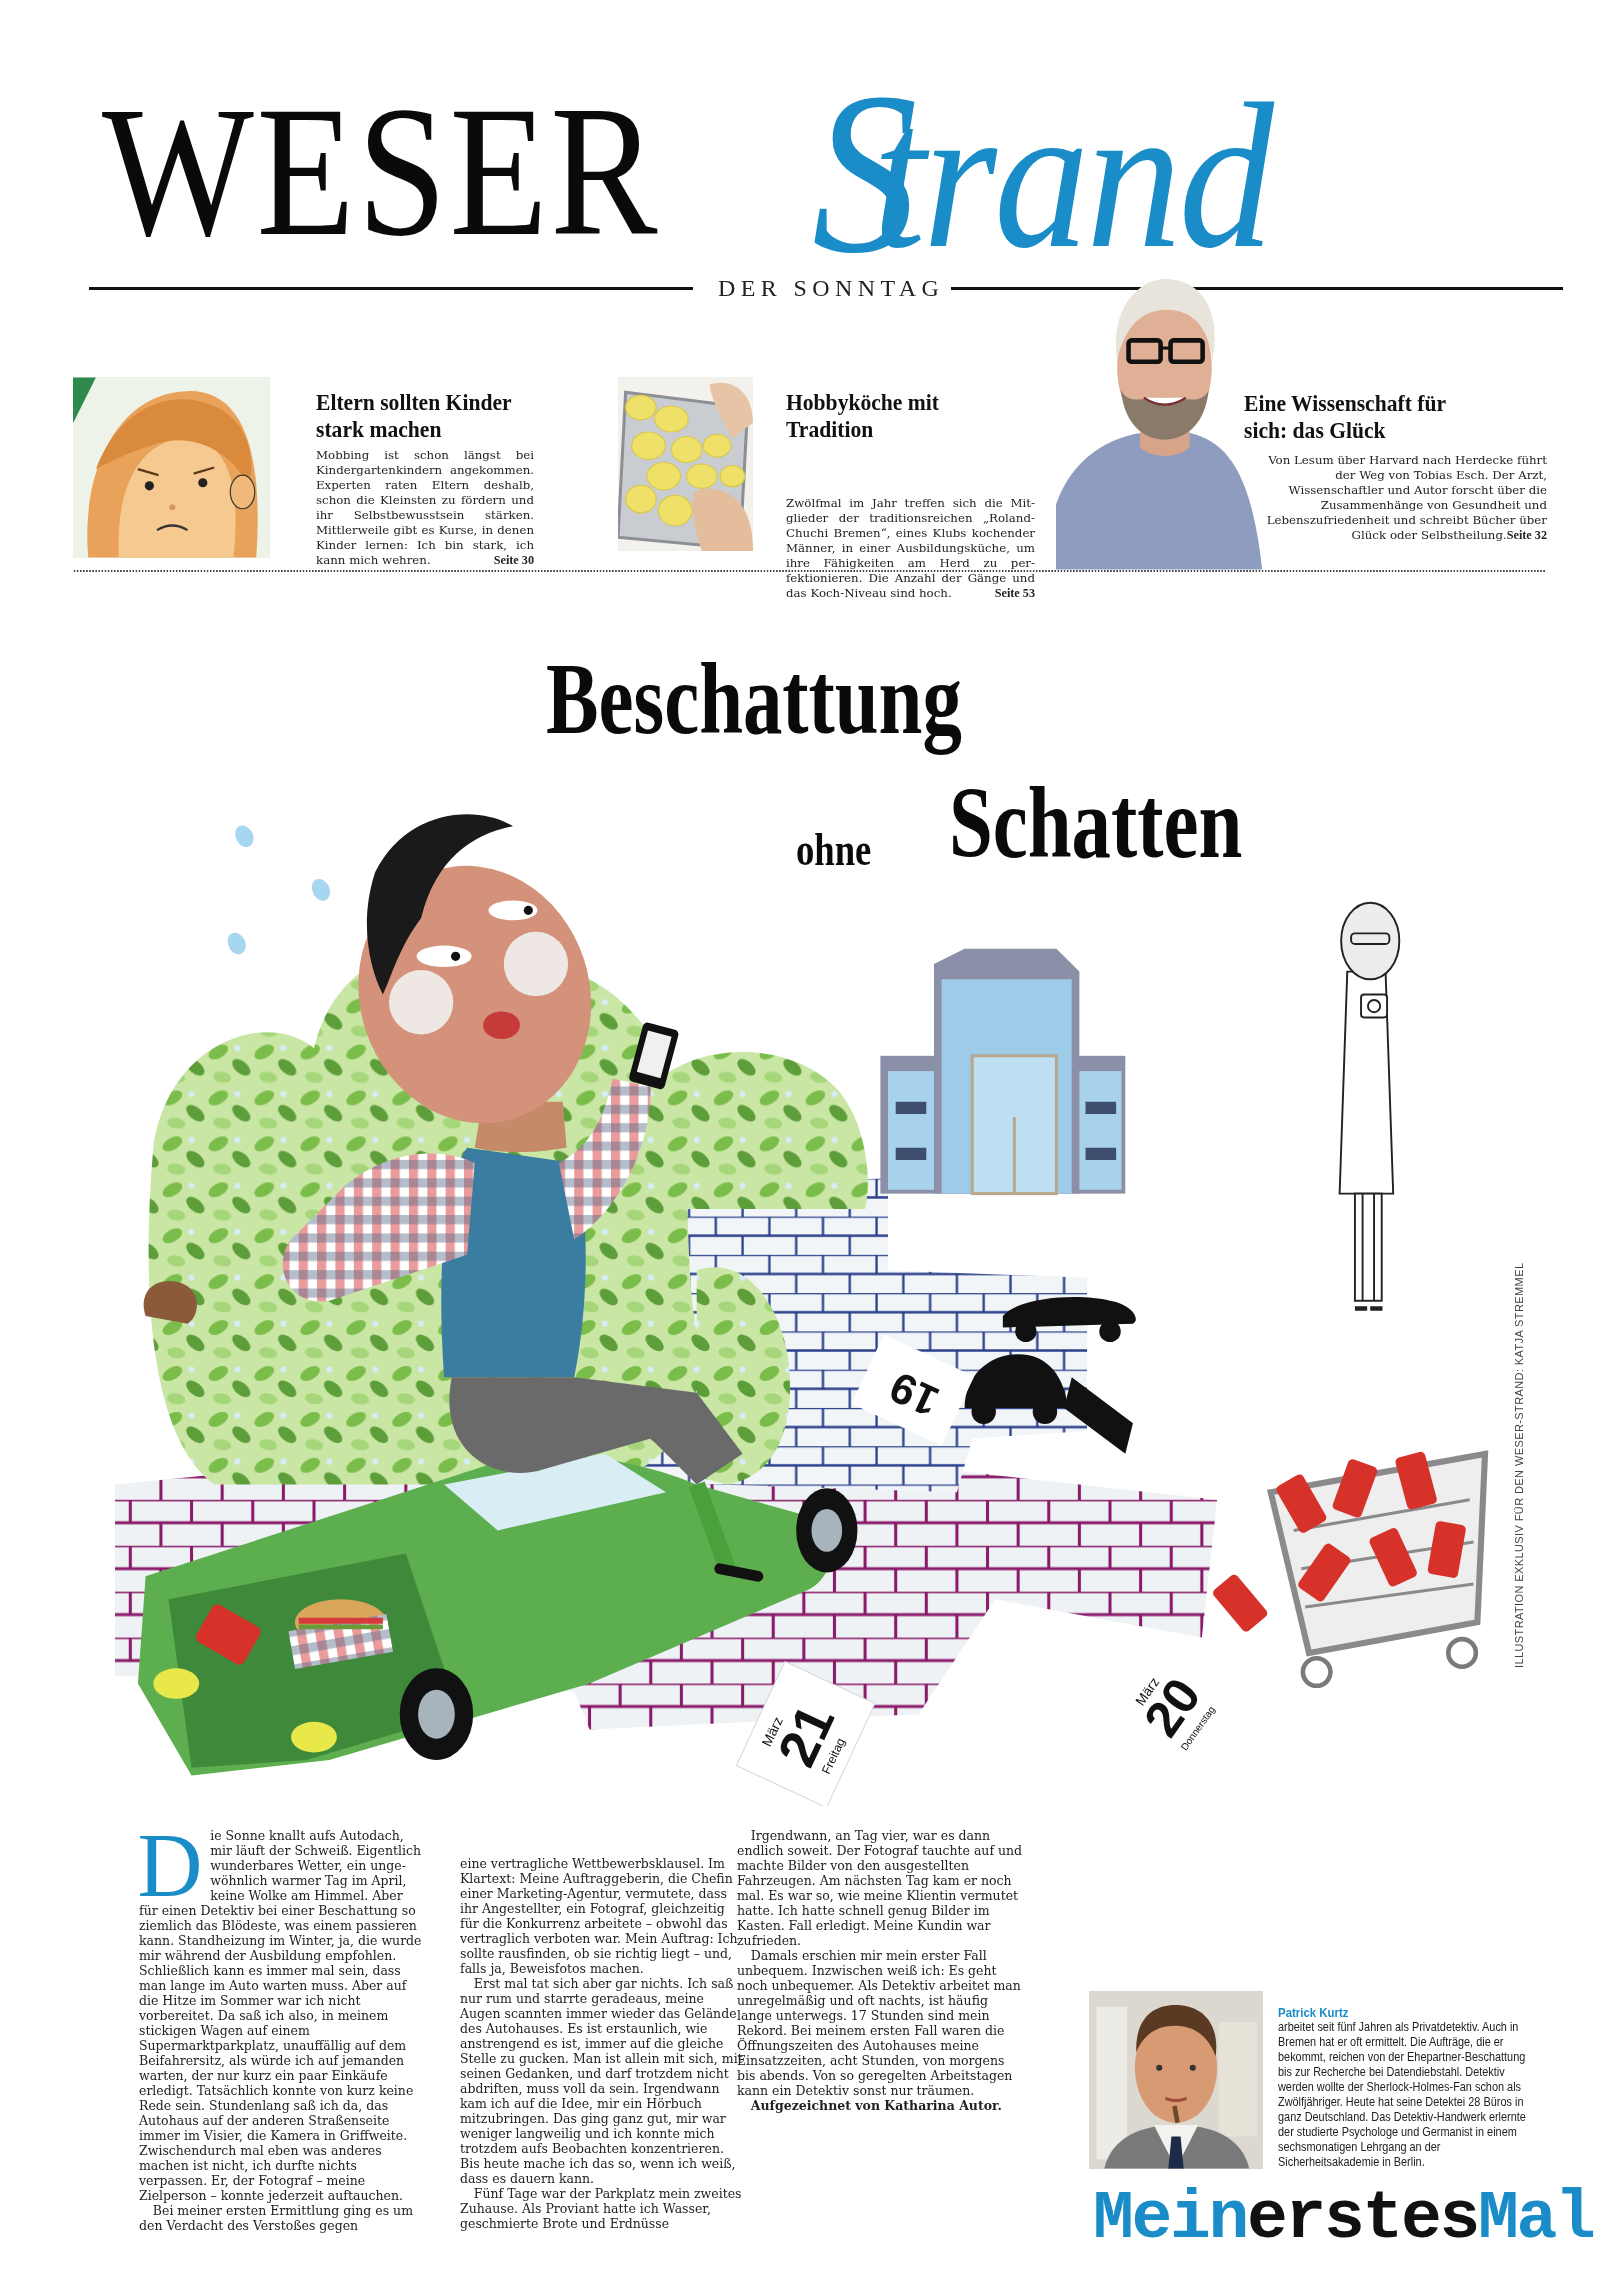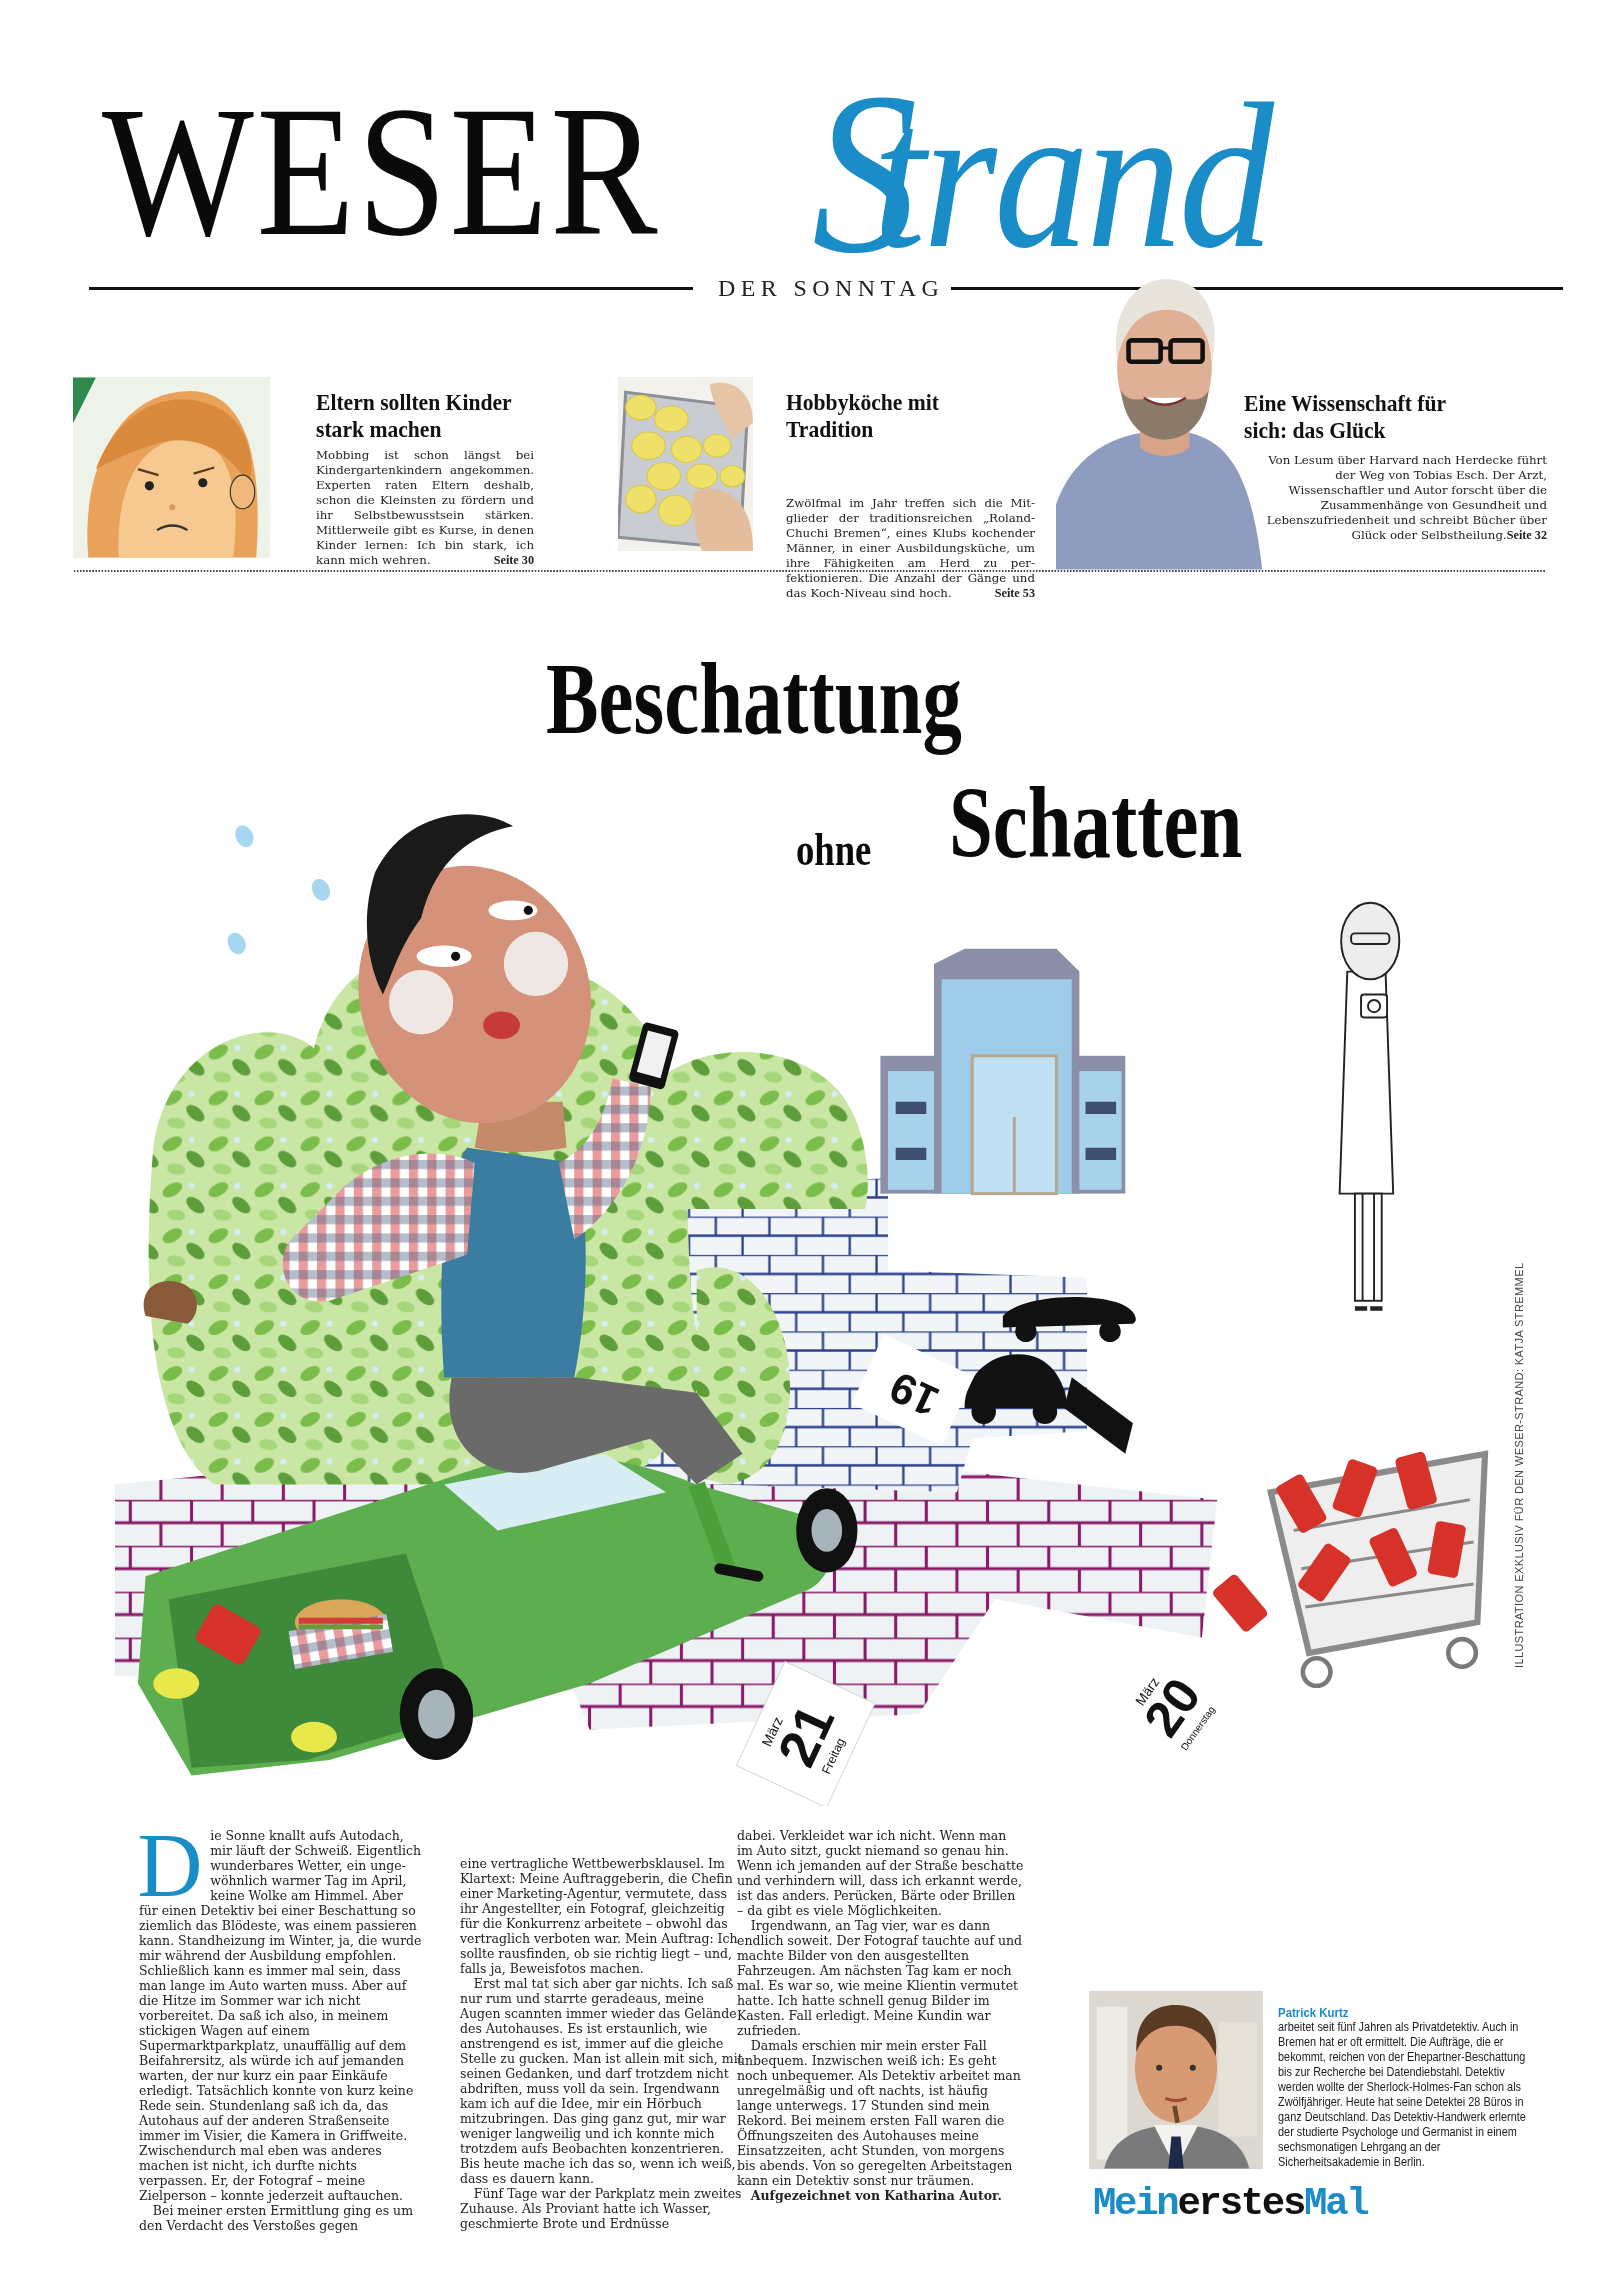--- a/index.html
+++ b/index.html
@@ -123,21 +123,21 @@
   }
   .bio-text {
     position: absolute; left: 1278px; top: 2020px; width: 291px;
     font-family: "Liberation Sans", sans-serif; font-size: 12.4px; line-height: 15px; color: #222;
     transform: scaleX(0.88); transform-origin: left top;
   }
 
   
   .series-logo {
     position: absolute; left: 1093px; top: 2185px; height: 54px; white-space: nowrap;
-    font-family: "Liberation Mono", monospace; font-weight: bold; font-size: 39px; line-height: 1;
+    font-family: "Liberation Mono", monospace; font-weight: bold; font-size: 68px; line-height: 1;
     letter-spacing: -2.3px;
   }
   .series-logo .blue { color: #1a8cc7; }
   .series-logo .black { color: #111; }
 </style>
 </head>
 <body>
 
 <header class="masthead">
   <div class="mast-weser">WESER</div>
@@ -369,21 +369,20 @@
   <p class="indent">Bei meiner ersten Ermittlung ging es um den Verdacht des Verstoßes gegen</p>
 </div>
 
 <div class="col" id="col2">
   <p>eine vertragliche Wettbewerbsklausel. Im Klartext: Meine Auftraggeberin, die Chefin einer Marketing-Agentur, vermu­tete, dass ihr Angestellter, ein Fotograf, gleichzeitig für die Konkurrenz arbeitete – obwohl das vertraglich verboten war. Mein Auftrag: Ich sollte rausfinden, ob sie richtig liegt – und, falls ja, Beweisfotos machen.</p>
   <p class="indent">Erst mal tat sich aber gar nichts. Ich saß nur rum und starrte geradeaus, meine Augen scannten immer wieder das Gelände des Autohauses. Es ist erstaun­lich, wie anstrengend es ist, immer auf die gleiche Stelle zu gucken. Man ist allein mit sich, mit seinen Gedanken, und darf trotzdem nicht abdriften, muss voll da sein. Irgendwann kam ich auf die Idee, mir ein Hörbuch mitzubringen. Das ging ganz gut, mir war weniger langweilig und ich konnte mich trotzdem aufs Beobach­ten konzentrieren. Bis heute mache ich das so, wenn ich weiß, dass es dauern kann.</p>
   <p class="indent">Fünf Tage war der Parkplatz mein zweites Zuhause. Als Proviant hatte ich Wasser, geschmierte Brote und Erdnüsse</p>
 </div>
 
 <div class="col" id="col3">
-  <p>dabei. Verkleidet war ich nicht. Wenn man im Auto sitzt, guckt niemand so genau hin. Wenn ich jemanden auf der Straße beschatte und verhindern will, dass ich erkannt werde, ist das anders. Perü­cken, Bärte oder Brillen – da gibt es viele Möglichkeiten.</p>
   <p class="indent">Irgendwann, an Tag vier, war es dann endlich soweit. Der Fotograf tauchte auf und machte Bilder von den ausgestellten Fahrzeugen. Am nächsten Tag kam er noch mal. Es war so, wie meine Klientin vermutet hatte. Ich hatte schnell genug Bilder im Kasten. Fall erledigt. Meine Kundin war zufrieden.</p>
   <p class="indent">Damals erschien mir mein erster Fall unbequem. Inzwischen weiß ich: Es geht noch unbequemer. Als Detektiv arbeitet man unregelmäßig und oft nachts, ist häufig lange unterwegs. 17 Stunden sind mein Rekord. Bei meinem ersten Fall waren die Öffnungszeiten des Autohauses meine Einsatzzeiten, acht Stunden, von morgens bis abends. Von so geregelten Arbeitstagen kann ein Detektiv sonst nur träumen.</p>
   <p class="byline">Aufgezeichnet von Katharina Autor.</p>
 </div>
 
 <div class="bio-photo">
   <svg width="174" height="178" viewBox="0 0 228 232">
     <rect width="228" height="232" fill="#dcd8d0"></rect>
     <rect x="10" y="20" width="40" height="200" fill="#ecebe6"></rect>
     <rect x="170" y="40" width="50" height="150" fill="#e6e2d8"></rect>

